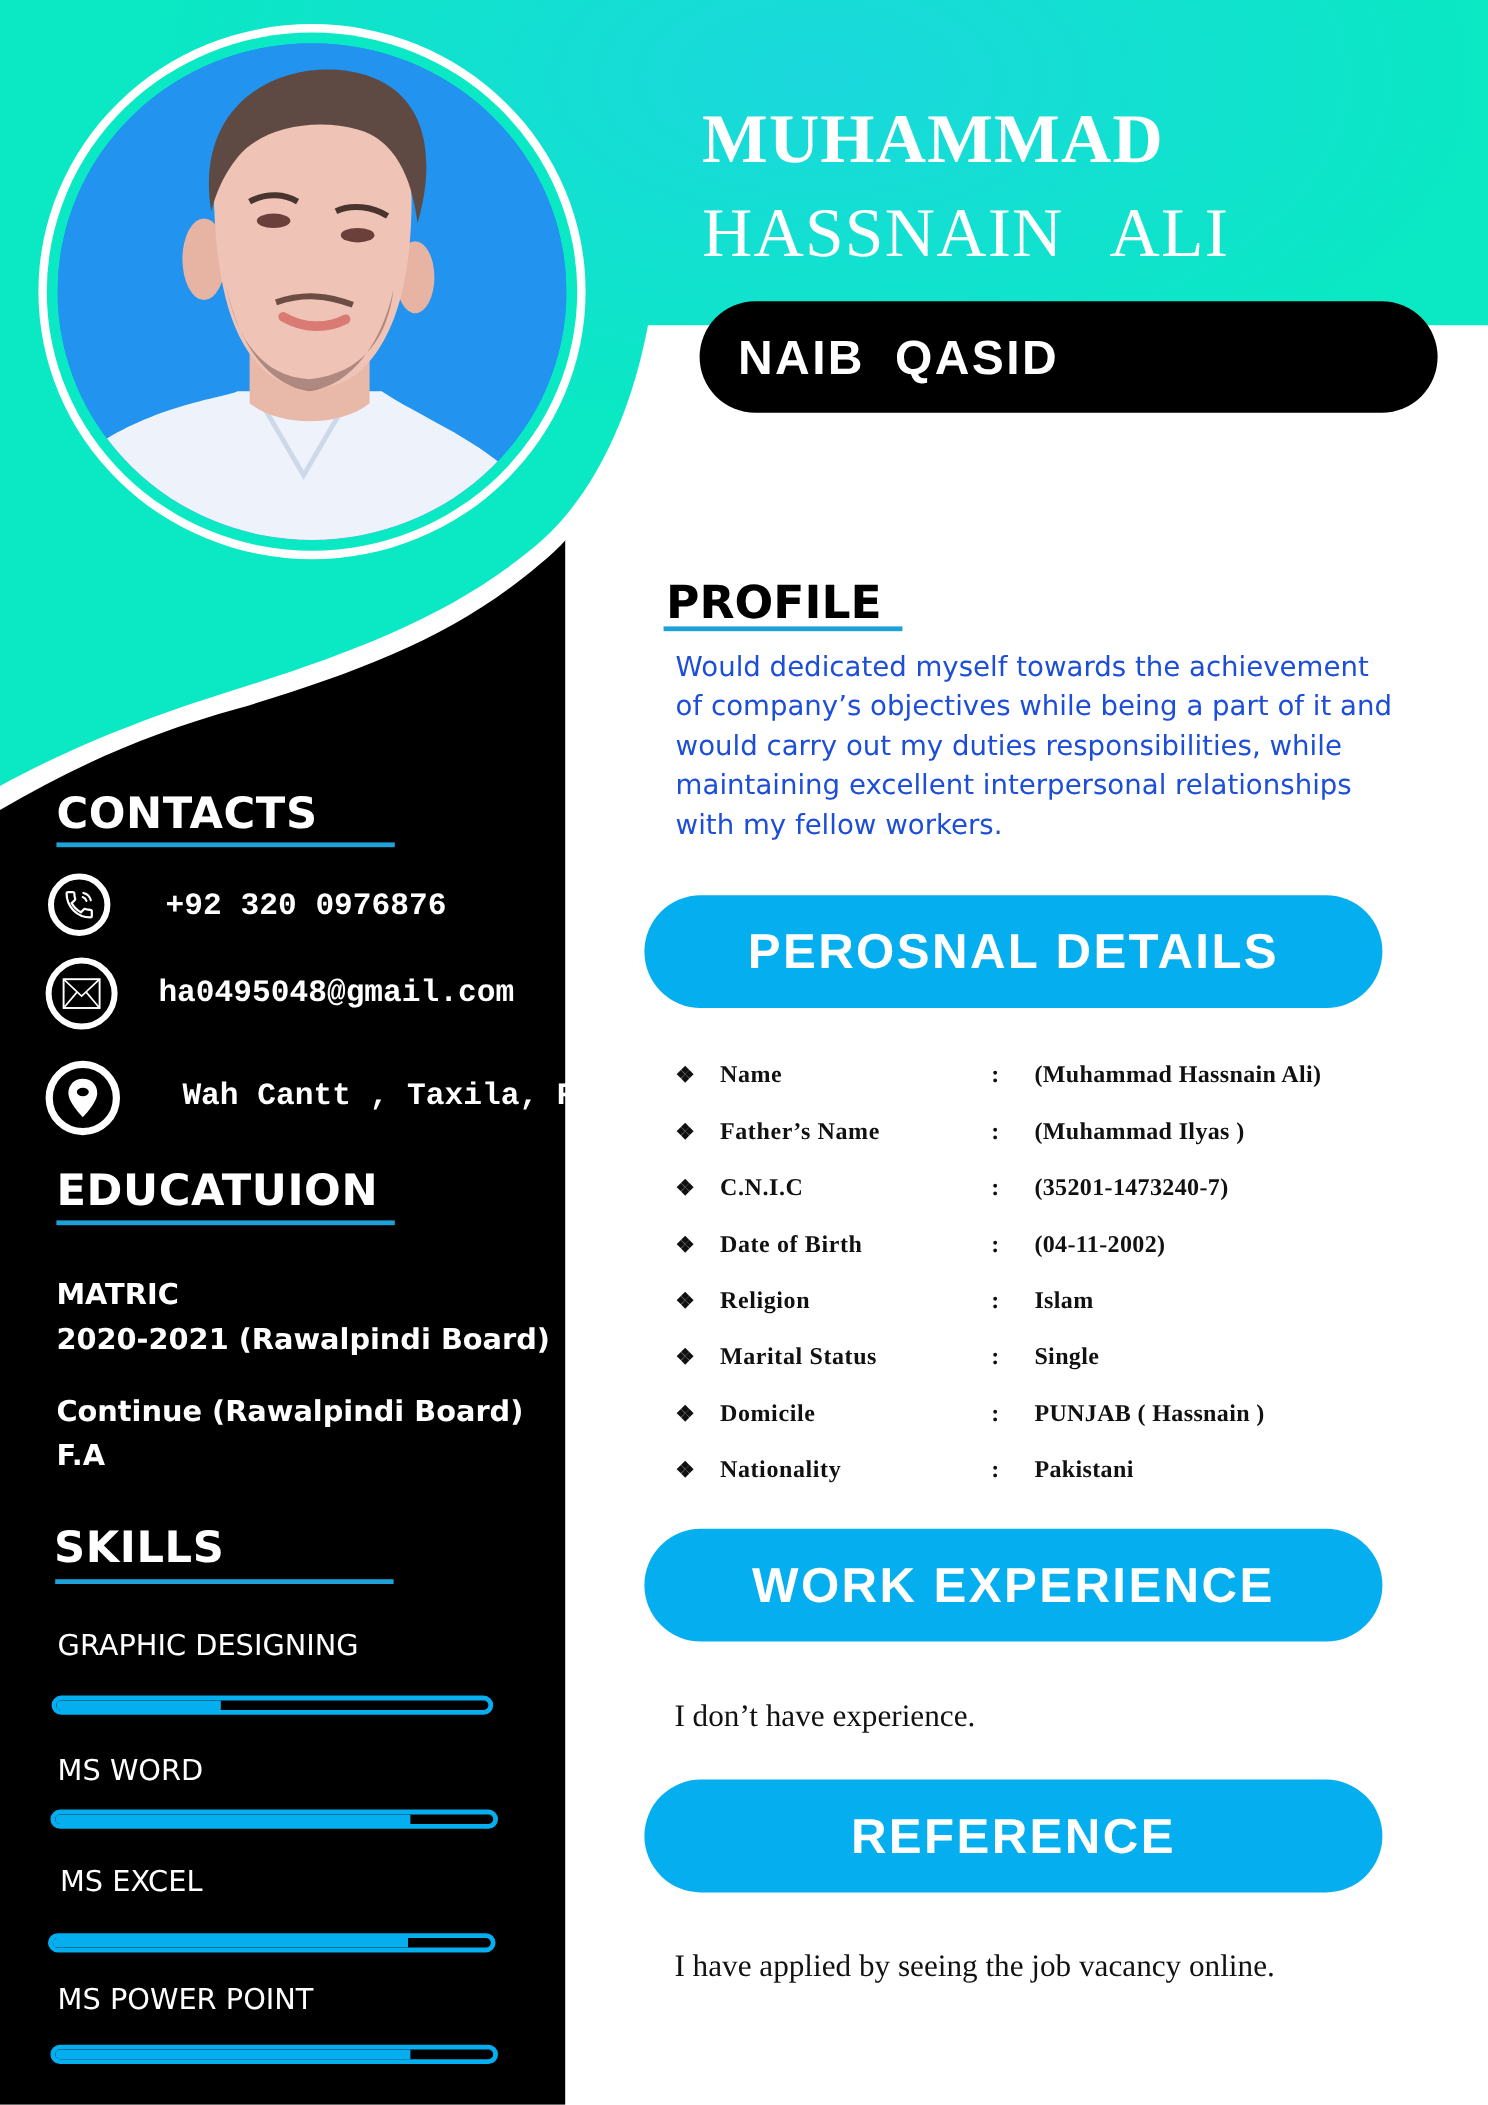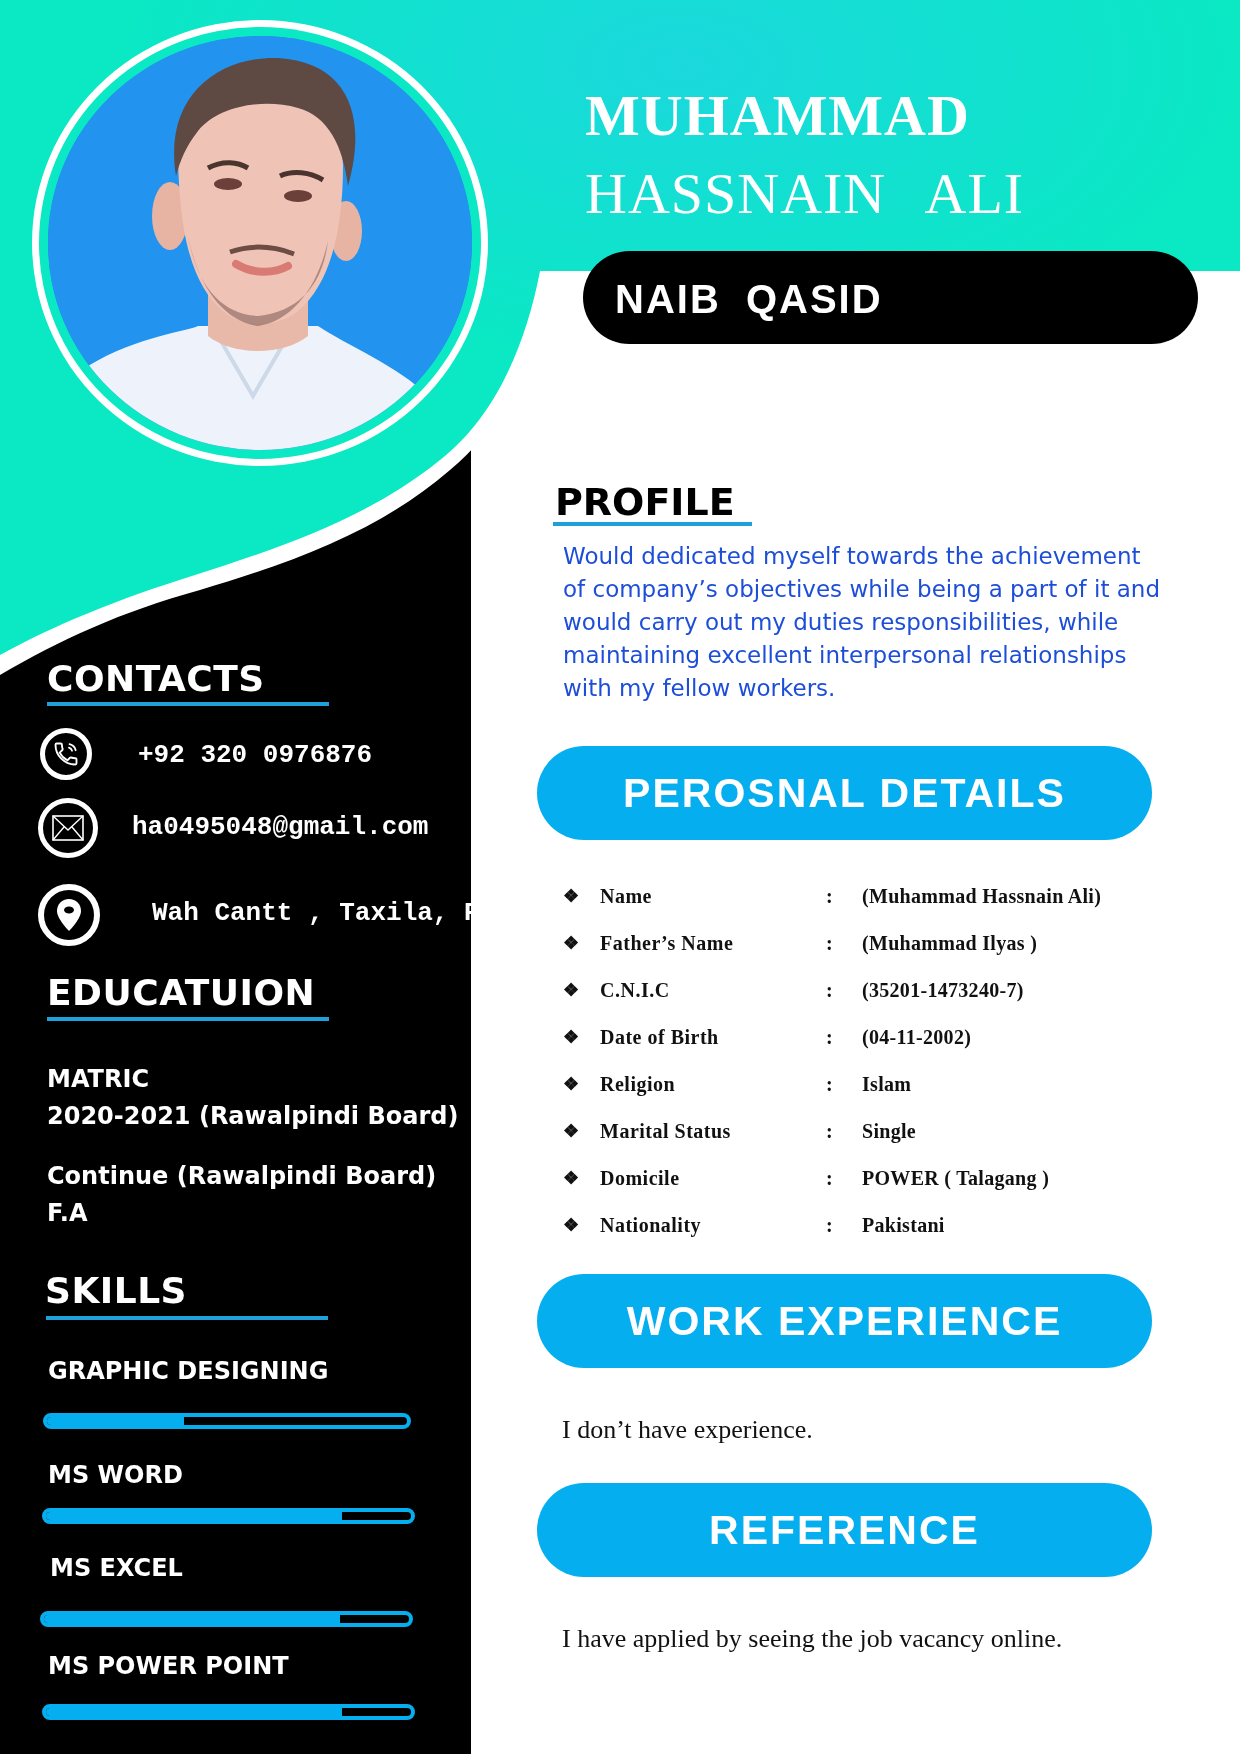--- a/index.html
+++ b/index.html
@@ -21,21 +21,21 @@
 
   
   .lhead { position:absolute; left:47px; color:#fff; font-family:"DejaVu Sans", sans-serif; font-weight:bold; font-size:36px; letter-spacing:0.5px; }
   .lline { position:absolute; height:4px; background:#1ea0d8; }
 
   .contact-icon { position:absolute; width:52px; height:52px; border:5px solid #fff; border-radius:50%; box-sizing:border-box; display:flex; align-items:center; justify-content:center; }
   .contact-text { position:absolute; color:#fff; font-family:Liberation Mono, monospace; font-weight:bold; font-size:26px; }
 
   .edu { position:absolute; left:47px; color:#fff; font-family:"DejaVu Sans", sans-serif; font-weight:bold; font-size:24px; line-height:37px; }
 
-  .skill-label { position:absolute; left:48px; color:#fff; font-family:"DejaVu Sans", sans-serif; font-weight:bold; font-size:24px; }
+  .skill-label { position:absolute; left:48px; color:#fff; font-family:"DejaVu Sans", sans-serif; font-weight:normal; font-size:24px; }
   .skill-bar { position:absolute; height:16px; border:4px solid #05aeee; border-radius:10px; box-sizing:border-box; background:#000; overflow:hidden; }
   .skill-fill { position:absolute; left:0; top:0; bottom:0; background:#05aeee; }
 
   
   .rhead { position:absolute; left:555px; top:480px; color:#000; font-family:"DejaVu Sans", sans-serif; font-weight:bold; font-size:38px; }
   .profile-text { position:absolute; left:563px; top:540px; width:600px; color:#1d4ed8; font-family:"DejaVu Sans", sans-serif; font-size:23px; line-height:33px; }
 
   .blue-pill { position:absolute; left:537px; width:615px; height:94px; border-radius:47px; background:#05aeee; display:flex; align-items:center; justify-content:center; }
   .blue-pill span { color:#fff; font-weight:bold; font-size:41px; letter-spacing:2px; }
 
@@ -206,21 +206,21 @@
 <div class="detail-row" style="top:1120px;">
   <span class="bullet">❖</span>
   <span class="lbl">Marital Status</span>
   <span class="colon">:</span>
   <span class="val"> Single</span>
 </div>
 <div class="detail-row" style="top:1167px;">
   <span class="bullet">❖</span>
   <span class="lbl">Domicile</span>
   <span class="colon">:</span>
-  <span class="val"> POWER ( Talagang )</span>
+  <span class="val"> PUNJAB ( Hassnain )</span>
 </div>
 <div class="detail-row" style="top:1214px;">
   <span class="bullet">❖</span>
   <span class="lbl">Nationality</span>
   <span class="colon">:</span>
   <span class="val"> Pakistani</span>
 </div>
 
 <div class="blue-pill" style="top:1274px;">
   <span>WORK EXPERIENCE</span>

